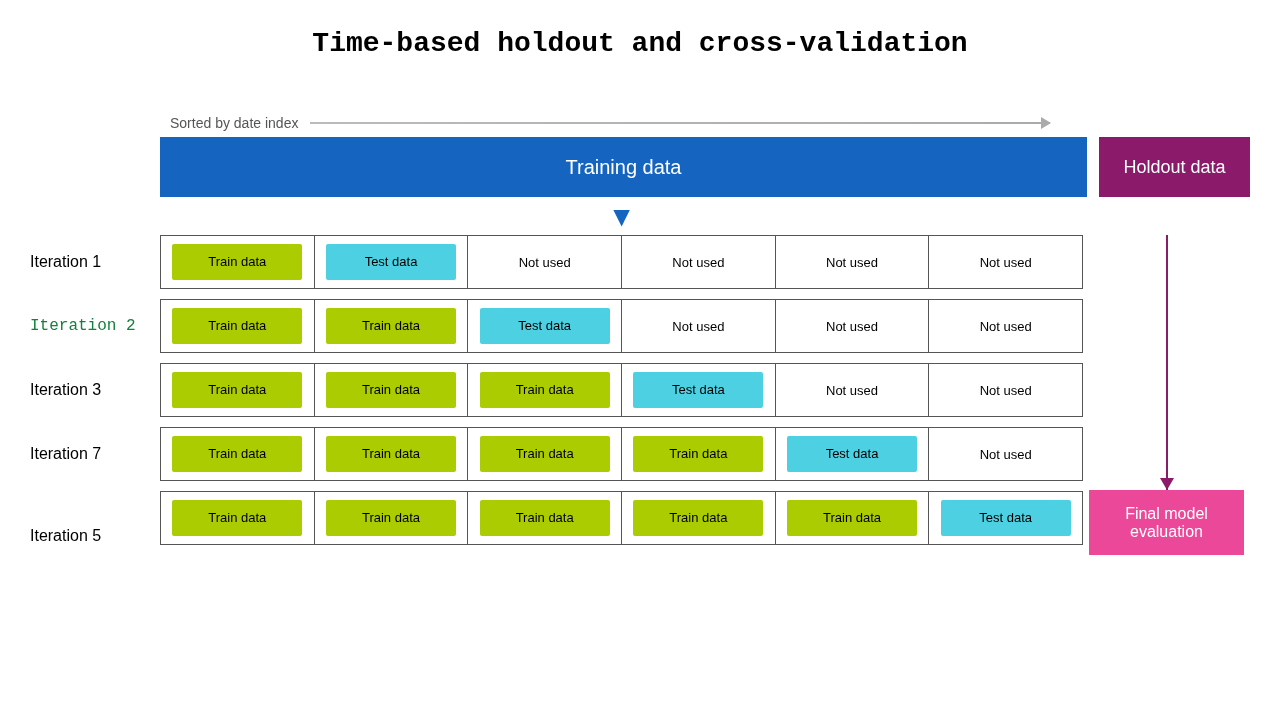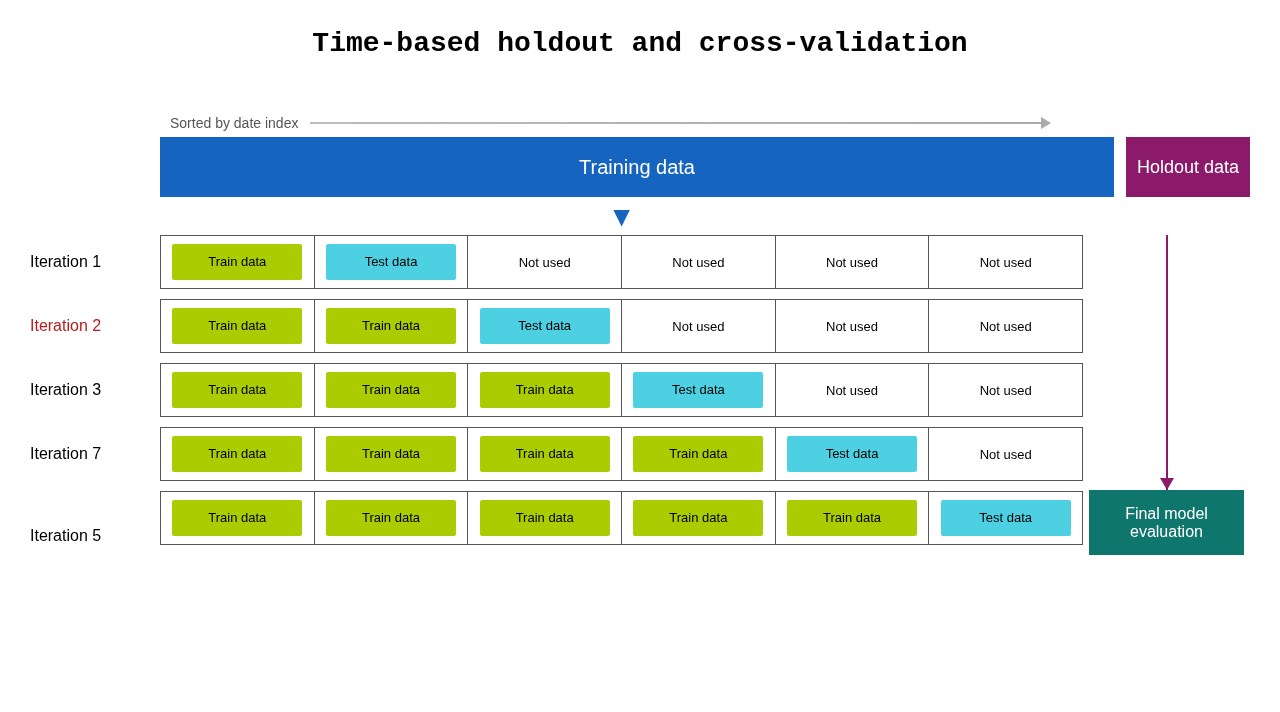--- a/index.html
+++ b/index.html
@@ -77,21 +77,21 @@
     }
 
     .holdout-block {
       background: #8b1a6b;
       color: #fff;
       font-size: 18px;
       font-weight: 500;
       display: flex;
       align-items: center;
       justify-content: center;
-      width: 124px;
+      width: 151px;
       height: 60px;
       margin-left: 12px;
     }
 
     .down-arrow {
       color: #1565c0;
       font-size: 28px;
       line-height: 1;
     }
 
@@ -104,21 +104,21 @@
     .iteration-label {
       width: 130px;
       font-size: 16px;
       font-weight: 400;
       color: #000;
       text-align: left;
       flex-shrink: 0;
     }
 
     .final-eval-block {
-      background: #0f766e;
+      background: #ec4899;
       color: #fff;
       font-size: 16px;
       font-weight: 500;
       display: flex;
       align-items: center;
       justify-content: center;
       text-align: center;
       width: 155px;
       height: 65px;
       padding: 8px;
@@ -167,21 +167,21 @@
               </div>
               <div style="flex: 1 1 0%; height: 52px; border-right: 1px solid rgb(85, 85, 85); display: flex; align-items: center; justify-content: center;">
                 <span style="font-size: 13px; color: rgb(0, 0, 0);">Not used</span>
               </div>
               <div style="flex: 1 1 0%; height: 52px; border-right: 1px solid rgb(85, 85, 85); display: flex; align-items: center; justify-content: center;">
                 <span style="font-size: 13px; color: rgb(0, 0, 0);">Not used</span>
               </div>
             </div>
           </div>
           <div class="iteration-row" style="display: flex; align-items: center; margin-bottom: 10px;">
-            <div class="iteration-label" style="width: 130px; font-size: 16px; font-weight: 400; color: #b91c1c; flex-shrink: 0;">Iteration 2</div>
+            <div class="iteration-label" style="width: 130px; font-size: 16px; font-weight: 400; color: #15803d; flex-shrink: 0; font-family: Liberation Mono, monospace;">Iteration 2</div>
             <div style="display: flex; flex: 1 1 0%; border-top: 1px solid rgb(85, 85, 85); border-bottom: 1px solid rgb(85, 85, 85); border-left: 1px solid rgb(85, 85, 85); border-image: initial; border-right: none;">
               <div style="flex: 1 1 0%; height: 52px; border-right: 1px solid rgb(85, 85, 85); display: flex; align-items: center; justify-content: center;">
                 <div style="width: 85%; height: 70%; display: flex; align-items: center; justify-content: center; font-size: 13px; font-weight: 500; background: rgb(170, 204, 0); border-radius: 2px;">Train data</div>
               </div>
               <div style="flex: 1 1 0%; height: 52px; border-right: 1px solid rgb(85, 85, 85); display: flex; align-items: center; justify-content: center;">
                 <div style="width: 85%; height: 70%; display: flex; align-items: center; justify-content: center; font-size: 13px; font-weight: 500; background: rgb(170, 204, 0); border-radius: 2px;">Train data</div>
               </div>
               <div style="flex: 1 1 0%; height: 52px; border-right: 1px solid rgb(85, 85, 85); display: flex; align-items: center; justify-content: center;">
                 <div style="width: 85%; height: 70%; display: flex; align-items: center; justify-content: center; font-size: 13px; font-weight: 500; background: rgb(77, 208, 225); border-radius: 2px;">Test data</div>
               </div>

